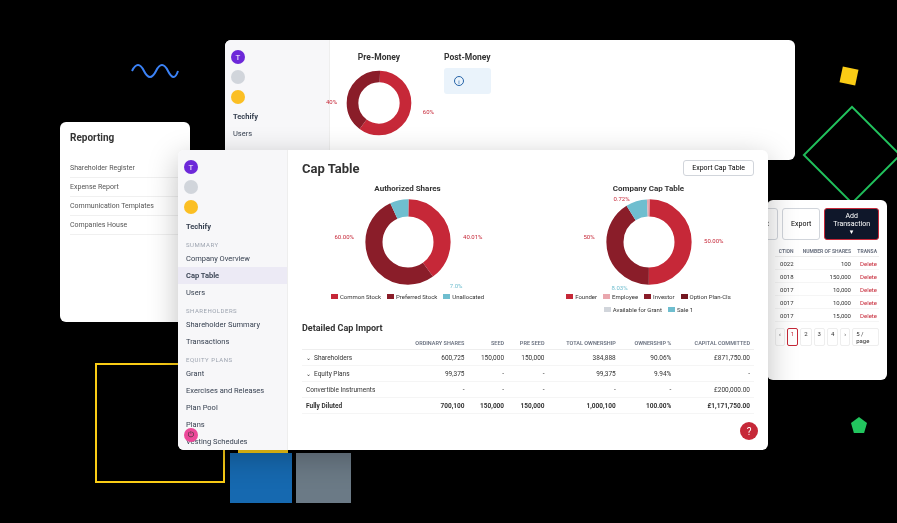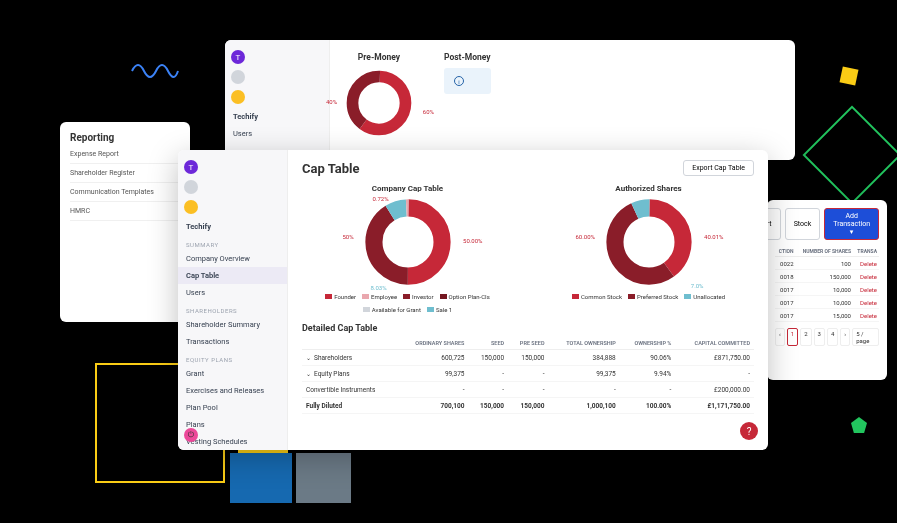--- a/index.html
+++ b/index.html
@@ -28,33 +28,33 @@
 .sb-icon.grey { background: #d1d5db; }
 .sb-icon.yellow { background: #fbbf24; }
 .sb-icon.pink { background: #ec4899; position: absolute; bottom: 8px; left: 6px; }
 .sb-hdr { font-size: 6px; color: #9ca3af; text-transform: uppercase; padding: 6px 8px 2px; letter-spacing: .5px; }
 .sb-item { padding: 4px 8px; font-size: 7.5px; color: #374151; cursor: pointer; }
 .sb-item.active { background: #eceaf5; font-weight: 600; }
 .main { flex: 1; padding: 10px 14px; position: relative; }
 .title-row { display: flex; justify-content: space-between; align-items: center; margin-bottom: 8px; }
 .title-row h1 { font-size: 13px; font-weight: 700; }
 .btn { border: 1px solid #d1d5db; background: #fff; border-radius: 3px; padding: 3px 8px; font-size: 7px; cursor: pointer; }
-.btn.primary { background: #1d4ed8; color: #fff; border-color: #c62838; }
+.btn.primary { background: #0f172a; color: #fff; border-color: #c62838; }
 
 
 .win1 { top: 40px; left: 225px; width: 570px; height: 120px; z-index: 1; }
 .win1 .main { display: flex; gap: 20px; align-items: flex-end; }
 .chart-col { flex: 1; text-align: center; }
 .chart-col h3 { font-size: 8.5px; font-weight: 700; margin-bottom: 6px; }
 .info-box { background: #eaf3fb; border-radius: 3px; padding: 8px 10px; font-size: 7px; color: #2563a8; display: flex; gap: 6px; align-items: flex-start; text-align: left; }
 .info-box .i { width: 10px; height: 10px; border-radius: 50%; border: 1px solid #2563a8; display: inline-flex; align-items: center; justify-content: center; font-size: 6px; flex-shrink: 0; }
 
 
 .win2 { top: 122px; left: 60px; width: 130px; height: 200px; z-index: 2; flex-direction: column; padding: 10px; }
-.win2 h2 { font-size: 10px; font-weight: 700; margin-bottom: 2px; }
+.win2 h2 { font-size: 10px; font-weight: 700; margin-bottom: 16px; }
 .win2 .rep-item { font-size: 7px; padding: 5px 0; border-bottom: 1px solid #f0f0f0; color: #555; cursor: pointer; }
 
 
 .win3 { top: 150px; left: 178px; width: 590px; height: 300px; z-index: 4; }
 .win3 .sidebar { width: 110px; position: relative; }
 .charts-row { display: flex; gap: 30px; margin-bottom: 10px; }
 .chart-box { flex: 1; text-align: center; }
 .chart-box h4 { font-size: 8px; font-weight: 700; margin-bottom: 4px; }
 .donut-wrap { position: relative; display: inline-block; }
 .donut-lbl { position: absolute; font-size: 6px; color: #c62838; }
@@ -136,24 +136,24 @@
         <div class="info-box">
           <span class="i">i</span>
         </div>
       </div>
     </div>
   </div>
 </div>
 
 <div class="win win2">
   <h2>Reporting</h2>
+  <div class="rep-item">Shareholder Register</div>
   <div class="rep-item">Expense Report</div>
-  <div class="rep-item">Shareholder Register</div>
   <div class="rep-item">Communication Templates</div>
-  <div class="rep-item">HMRC</div>
+  <div class="rep-item">Companies House</div>
 </div>
 
 <div class="win win3">
   <div class="sidebar">
     <div class="sb-icons">
       <div class="sb-icon purple">T</div>
       <div class="sb-icon grey"></div>
       <div class="sb-icon yellow"></div>
     </div>
     <div class="sb-item" style="font-weight:700">Techify</div>
@@ -173,20 +173,47 @@
 
     <div class="sb-icon pink">⏻</div>
   </div>
   <div class="main">
     <div class="title-row">
       <h1>Cap Table</h1>
       <button class="btn">Export Cap Table</button>
     </div>
     <div class="charts-row">
       <div class="chart-box">
+        <h4>Authorized Shares</h4>
+        <div class="donut-wrap">
+          <svg class="donut" viewBox="0 0 42 42">
+            <circle cx="21" cy="21" r="15.9" fill="none" stroke="#c62838" stroke-width="8" stroke-dasharray="40 60" stroke-dashoffset="25"></circle>
+            <circle cx="21" cy="21" r="15.9" fill="none" stroke="#8a1d29" stroke-width="8" stroke-dasharray="53 47" stroke-dashoffset="85"></circle>
+            <circle cx="21" cy="21" r="15.9" fill="none" stroke="#6fbecf" stroke-width="8" stroke-dasharray="7 93" stroke-dashoffset="32"></circle>
+          </svg>
+          <span class="donut-lbl" style="top:36px;left:-28px">60.00%</span>
+          <span class="donut-lbl" style="top:36px;right:-30px">40.01%</span>
+          <span class="donut-lbl" style="bottom:0;right:-10px;color:#6fbecf">7.0%</span>
+        </div>
+        <div class="legend">
+          <span>
+              <i class="sw" style="background:#c62838"></i>
+              <span>Common Stock</span>
+            </span>
+          <span>
+              <i class="sw" style="background:#8a1d29"></i>
+              <span>Preferred Stock</span>
+            </span>
+          <span>
+              <i class="sw" style="background:#6fbecf"></i>
+              <span>Unallocated</span>
+            </span>
+        </div>
+      </div>
+      <div class="chart-box">
         <h4>Company Cap Table</h4>
         <div class="donut-wrap">
           <svg class="donut" viewBox="0 0 42 42">
             <circle cx="21" cy="21" r="15.9" fill="none" stroke="#c62838" stroke-width="8" stroke-dasharray="50 50" stroke-dashoffset="25"></circle>
             <circle cx="21" cy="21" r="15.9" fill="none" stroke="#8a1d29" stroke-width="8" stroke-dasharray="41 59" stroke-dashoffset="75"></circle>
             <circle cx="21" cy="21" r="15.9" fill="none" stroke="#6fbecf" stroke-width="8" stroke-dasharray="8 92" stroke-dashoffset="34"></circle>
             <circle cx="21" cy="21" r="15.9" fill="none" stroke="#e9a7ae" stroke-width="8" stroke-dasharray="1 99" stroke-dashoffset="26"></circle>
           </svg>
           <span class="donut-lbl" style="top:-2px;left:10px">0.72%</span>
           <span class="donut-lbl" style="top:36px;left:-20px">50%</span>
@@ -213,50 +240,23 @@
           <span>
               <i class="sw" style="background:#d1d5db"></i>
               <span>Available for Grant</span>
             </span>
           <span>
               <i class="sw" style="background:#6fbecf"></i>
               <span>Sale 1</span>
             </span>
         </div>
       </div>
-      <div class="chart-box">
-        <h4>Authorized Shares</h4>
-        <div class="donut-wrap">
-          <svg class="donut" viewBox="0 0 42 42">
-            <circle cx="21" cy="21" r="15.9" fill="none" stroke="#c62838" stroke-width="8" stroke-dasharray="40 60" stroke-dashoffset="25"></circle>
-            <circle cx="21" cy="21" r="15.9" fill="none" stroke="#8a1d29" stroke-width="8" stroke-dasharray="53 47" stroke-dashoffset="85"></circle>
-            <circle cx="21" cy="21" r="15.9" fill="none" stroke="#6fbecf" stroke-width="8" stroke-dasharray="7 93" stroke-dashoffset="32"></circle>
-          </svg>
-          <span class="donut-lbl" style="top:36px;left:-28px">60.00%</span>
-          <span class="donut-lbl" style="top:36px;right:-30px">40.01%</span>
-          <span class="donut-lbl" style="bottom:0;right:-10px;color:#6fbecf">7.0%</span>
-        </div>
-        <div class="legend">
-          <span>
-              <i class="sw" style="background:#c62838"></i>
-              <span>Common Stock</span>
-            </span>
-          <span>
-              <i class="sw" style="background:#8a1d29"></i>
-              <span>Preferred Stock</span>
-            </span>
-          <span>
-              <i class="sw" style="background:#6fbecf"></i>
-              <span>Unallocated</span>
-            </span>
-        </div>
-      </div>
-    </div>
-
-    <div class="dct-title">Detailed Cap Table</div>
+    </div>
+
+    <div class="dct-title">Detailed Cap Import</div>
     <table class="tbl">
       <thead>
           <tr>
         <th></th>
             <th>ORDINARY SHARES</th>
             <th>SEED</th>
             <th>PRE SEED</th>
             <th>TOTAL OWNERSHIP</th>
             <th>OWNERSHIP %</th>
             <th>CAPITAL COMMITTED</th>
@@ -302,21 +302,21 @@
         </tbody>
     </table>
 
     <div class="help-fab">?</div>
   </div>
 </div>
 
 <div class="win win4">
   <div class="top-btns">
     <button class="btn">Import</button>
-    <button class="btn">Stock</button>
+    <button class="btn">Export</button>
     <button class="btn primary"><span>Add Transaction</span> ▾</button>
   </div>
   <table class="mini-tbl">
     <thead>
         <tr>
           <th>CTION</th>
           <th>NUMBER OF SHARES</th>
           <th>TRANSA</th>
         </tr>
       </thead>

